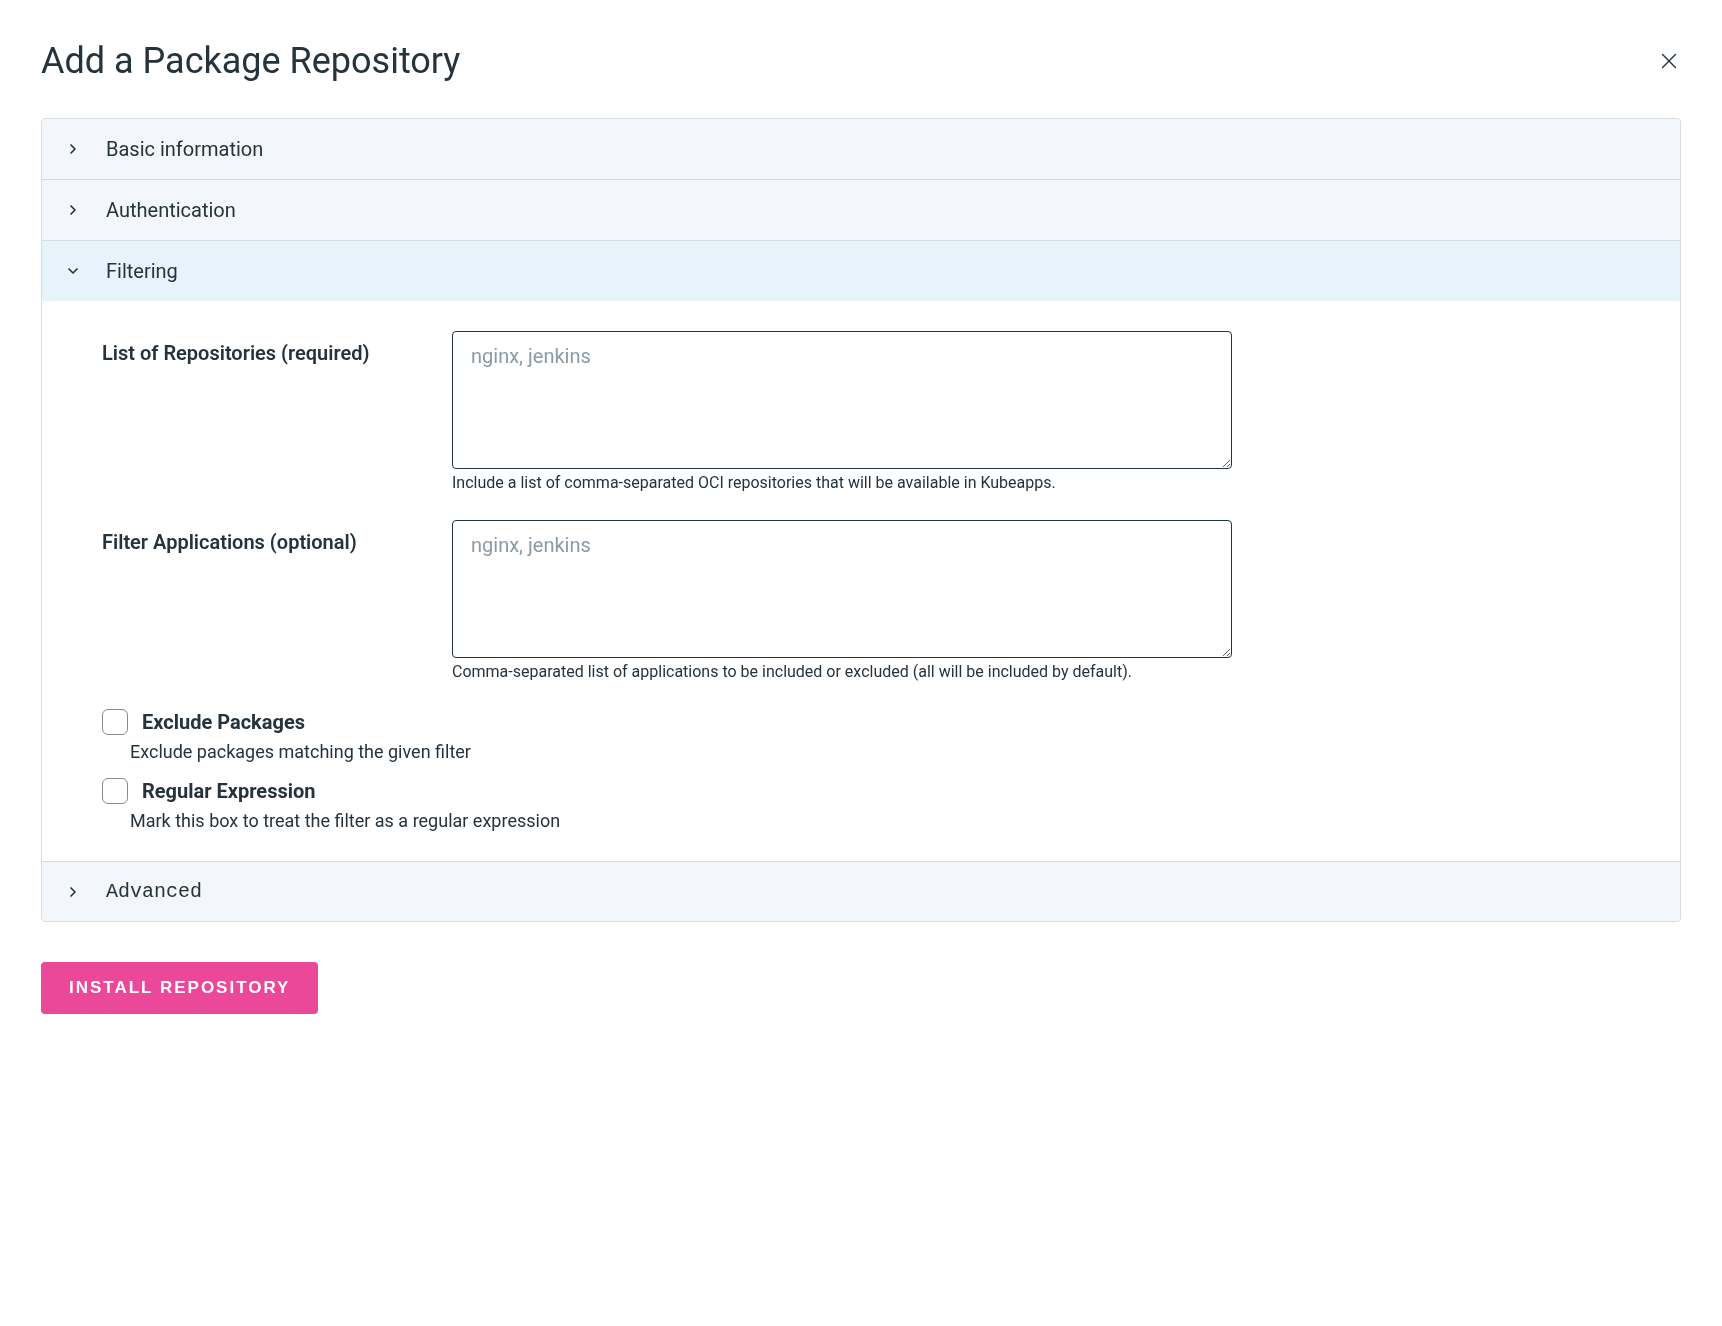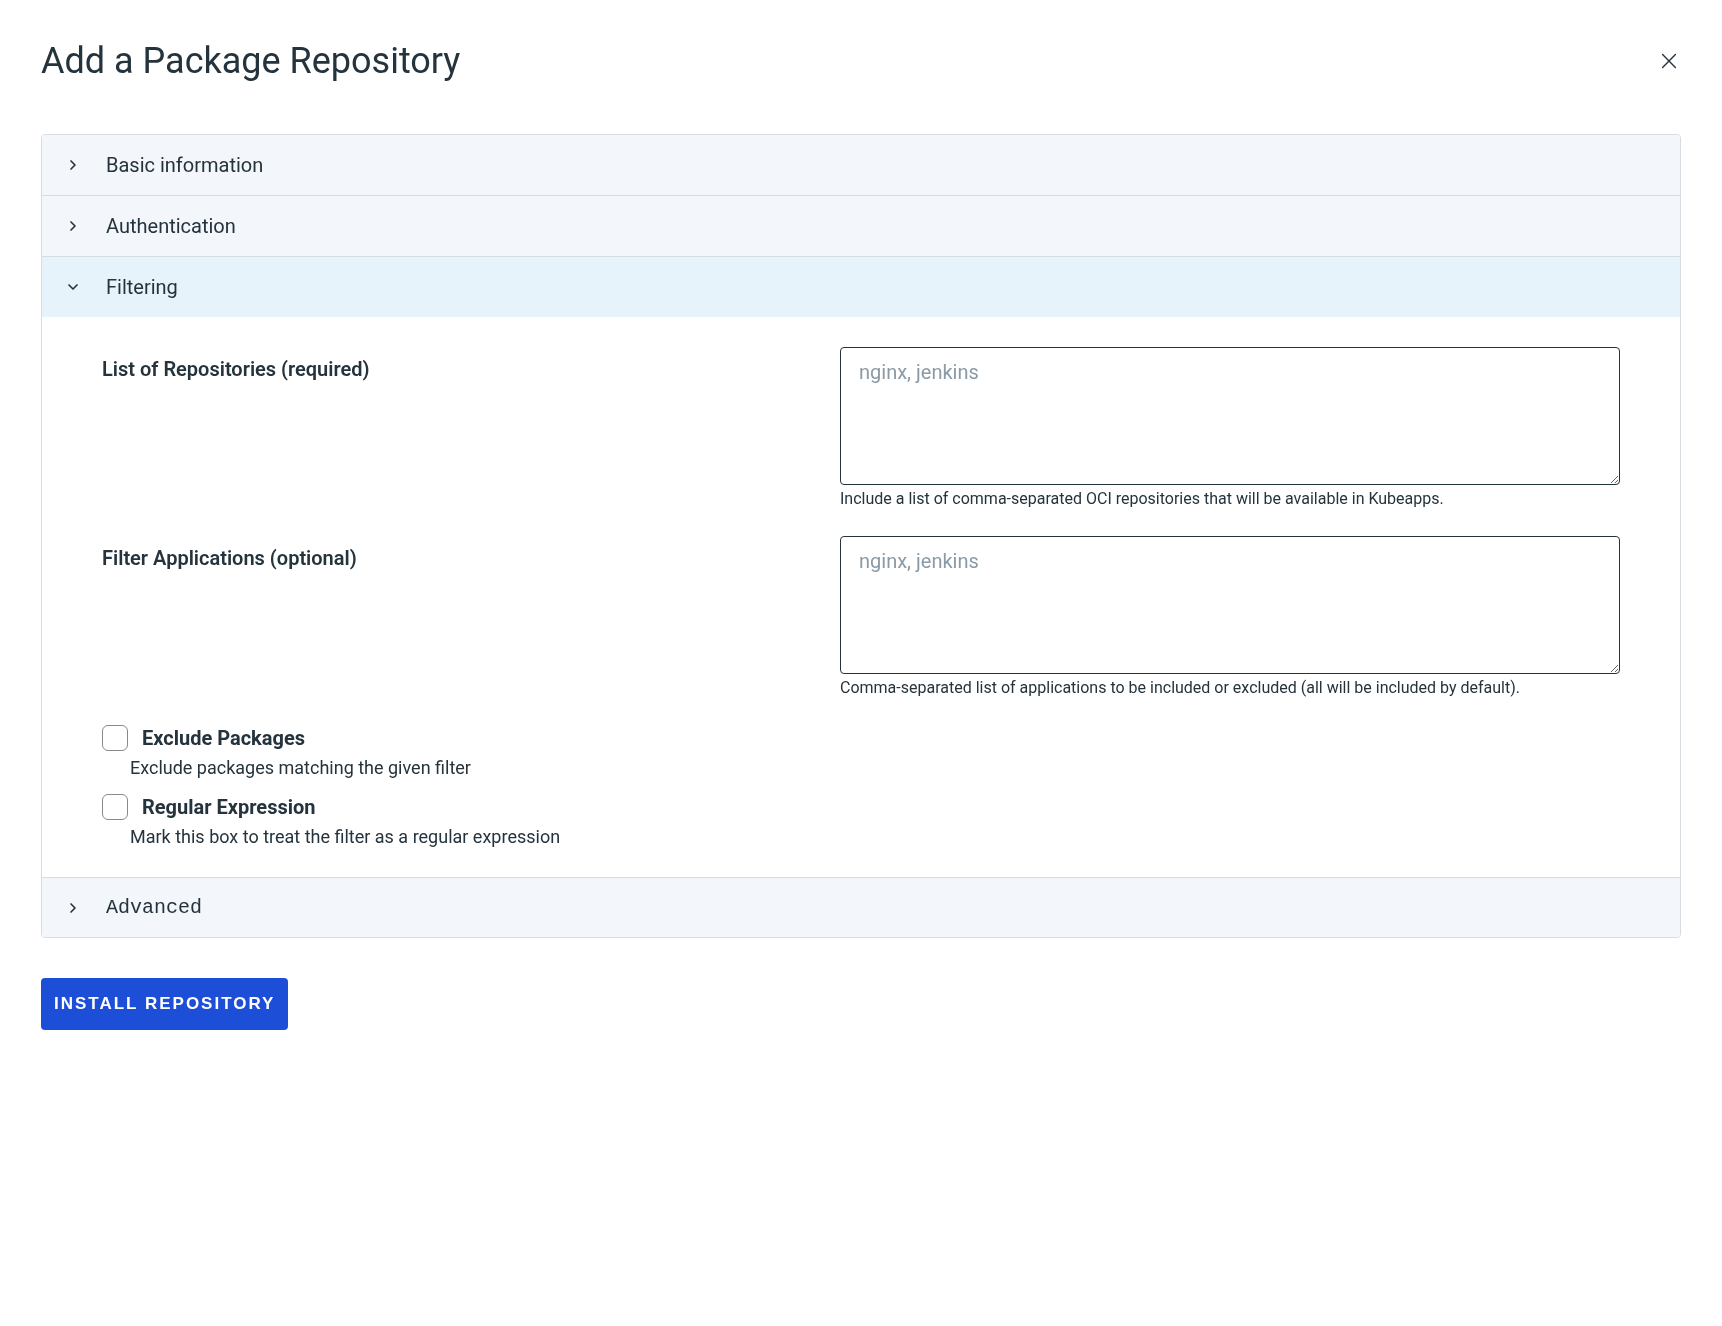--- a/index.html
+++ b/index.html
@@ -17,21 +17,21 @@
     .modal {
       background: #ffffff;
       border-radius: 4px;
       max-width: 1640px;
       margin: 0 auto;
     }
     .modal-header {
       display: flex;
       justify-content: space-between;
       align-items: center;
-      margin-bottom: 52px;
+      margin-bottom: 36px;
     }
     .modal-title {
       font-size: 36px;
       font-weight: 400;
       color: #25333d;
     }
     .close-btn {
       cursor: pointer;
       width: 24px;
       height: 24px;
@@ -75,21 +75,20 @@
     }
     .accordion-body {
       padding: 30px 60px 30px 60px;
       background: #ffffff;
     }
     .form-row {
       display: flex;
       gap: 40px;
       margin-bottom: 28px;
       align-items: flex-start;
-      justify-content: space-between;
     }
     .form-label-col {
       flex: 0 0 310px;
       padding-top: 10px;
     }
     .form-label {
       font-size: 20px;
       font-weight: 600;
       color: #25333d;
     }
@@ -139,25 +138,25 @@
       font-size: 18px;
       color: #25333d;
       margin-top: 6px;
       margin-bottom: 16px;
       margin-left: 28px;
     }
     .footer {
       margin-top: 40px;
     }
     .install-btn {
-      background: #1d4ed8;
+      background: #ec4899;
       color: #ffffff;
       border: none;
       border-radius: 4px;
-      padding: 16px 13px;
+      padding: 16px 28px;
       font-size: 17px;
       font-weight: 600;
       letter-spacing: 2px;
       cursor: pointer;
     }
   </style>
 </head>
 <body>
 
 <div class="modal">

